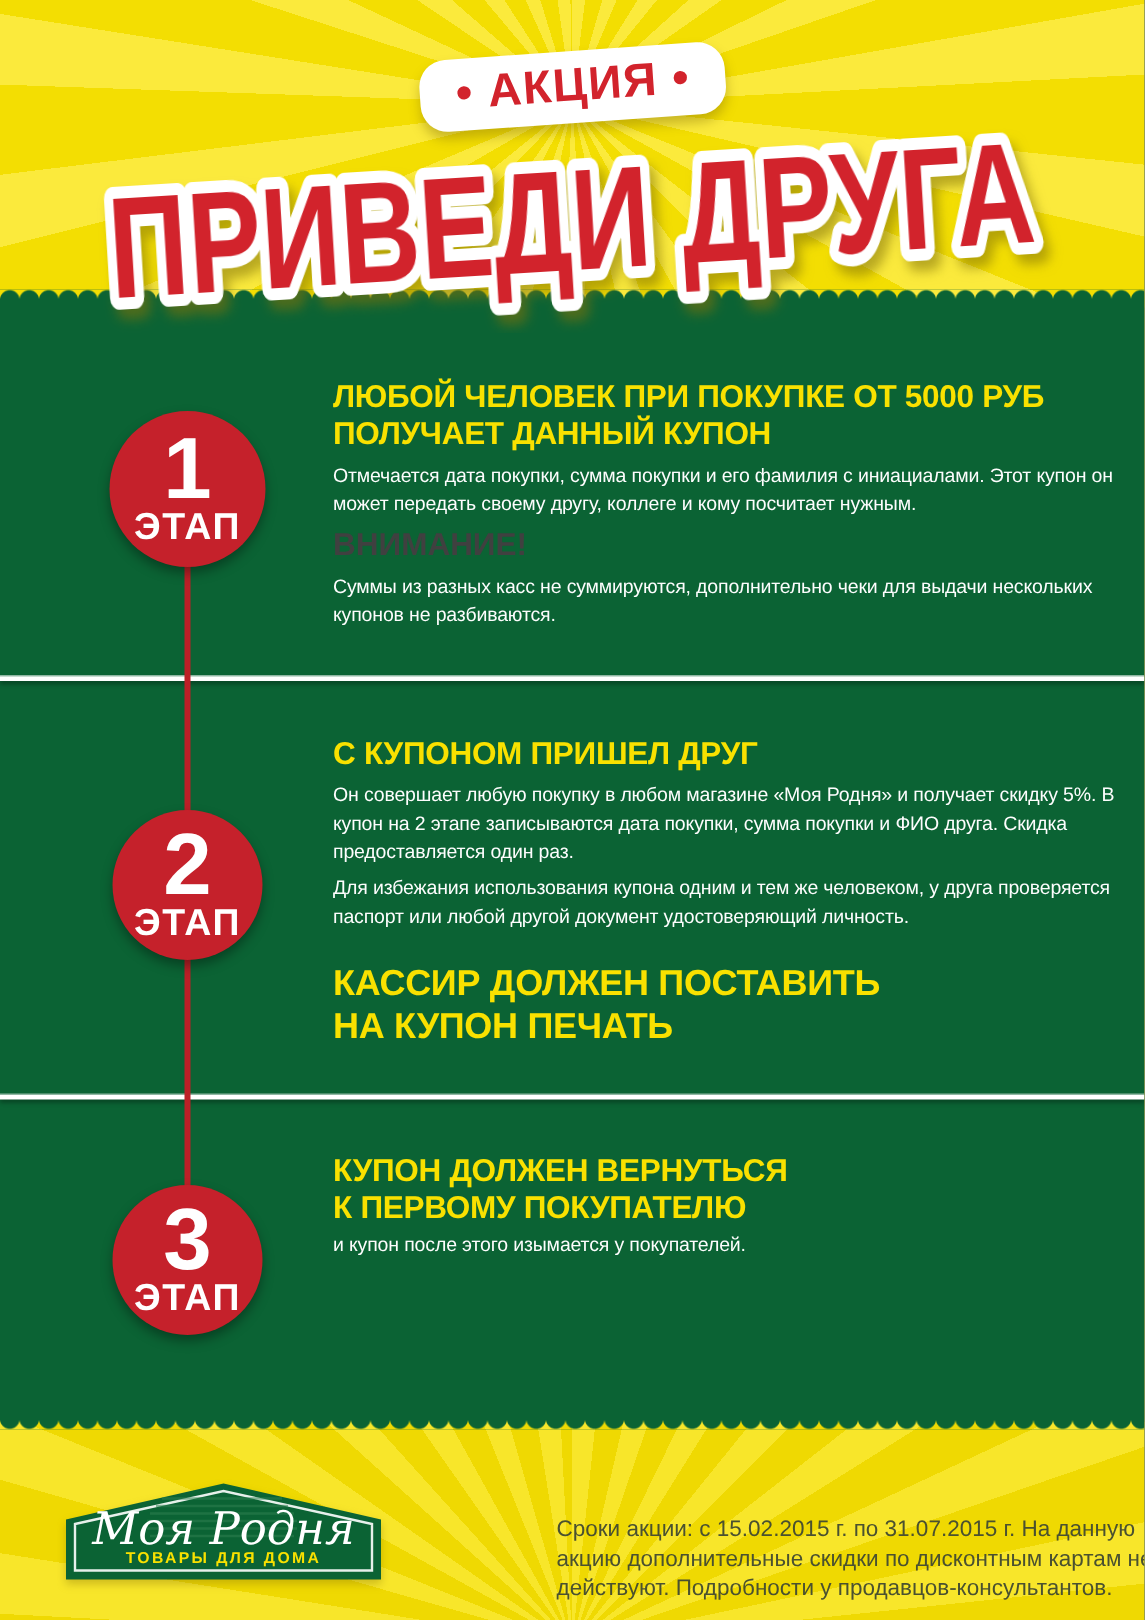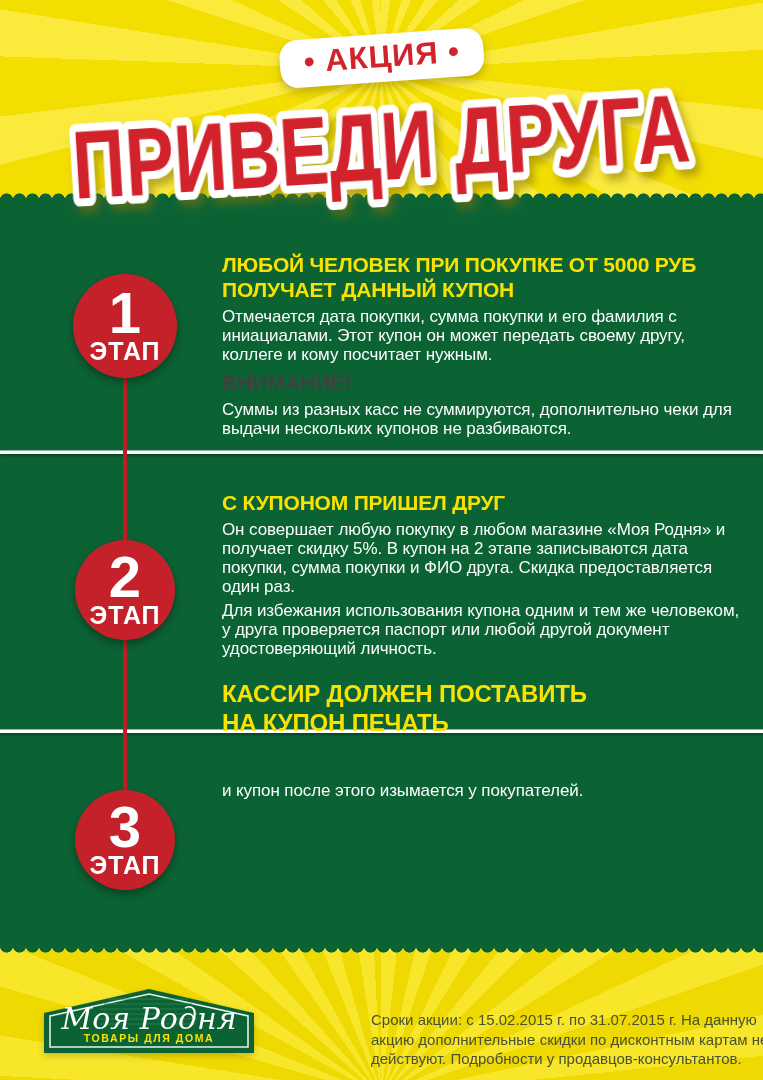--- a/index.html
+++ b/index.html
@@ -77,21 +77,21 @@
   .step-2{top:490px;}
   .step-3{top:768px;}
   .step-heading{
     margin:0;color:#F9E100;font-weight:bold;
     font-size:21px;line-height:25px;letter-spacing:-0.2px;
   }
   .w470{max-width:480px;}
   .w320{max-width:320px;}
   .step-body{
     margin:5px 0 0;color:#FDFDFD;
-    font-size:17px;line-height:19px;letter-spacing:-0.1px;
+    font-size:13px;line-height:19px;letter-spacing:-0.1px;
   }
   .step-sub{
     margin:7px 0 0;color:#404040;font-weight:bold;
     font-size:21px;line-height:24px;
   }
   .step-emphasis{
     margin:21px 0 0;color:#F9E100;font-weight:bold;
     font-size:24px;line-height:29px;letter-spacing:-0.2px;
   }
   .w370{max-width:370px;}
@@ -146,21 +146,22 @@
   </section>
 
   <section class="step step-2">
     <h2 class="step-heading">С КУПОНОМ ПРИШЕЛ ДРУГ</h2>
     <p class="step-body">Он совершает любую покупку в любом магазине «Моя Родня» и получает скидку 5%. В купон на 2 этапе записываются дата покупки, сумма покупки и ФИО друга. Скидка предоставляется один раз.</p>
     <p class="step-body">Для избежания использования купона одним и тем же человеком, у друга проверяется паспорт или любой другой документ удостоверяющий личность.</p>
     <h3 class="step-emphasis w370">КАССИР ДОЛЖЕН ПОСТАВИТЬ НА КУПОН ПЕЧАТЬ</h3>
   </section>
 
   <section class="step step-3">
-    <p class="step-body" style="margin-top:13px">и купон после этого изымается у покупателей.</p>
+    <h2 class="step-heading w320">КУПОН ДОЛЖЕН ВЕРНУТЬСЯ К ПЕРВОМУ ПОКУПАТЕЛЮ</h2>
+    <p class="step-body" style="margin-top:2px">и купон после этого изымается у покупателей.</p>
   </section>
 
   <svg class="logo-svg" viewBox="0 0 222 86">
     <g style="filter:drop-shadow(0 3px 3px rgba(140,120,10,.4))">
       <path d="M6 30 L111 6 L216 30 L216 70 L6 70 Z" fill="#0B6334"></path>
       <path d="M12 33 L111 11 L210 33 L210 64 L12 64 Z" fill="none" stroke="#FFFFFF" stroke-width="1.6" opacity="0.9"></path>
       <g stroke="#2E8050" stroke-width="1.6" opacity="0.55">
         <line x1="70" y1="16" x2="150" y2="16"></line>
         <line x1="66" y1="21" x2="154" y2="21"></line>
         <line x1="62" y1="26" x2="158" y2="26"></line>

